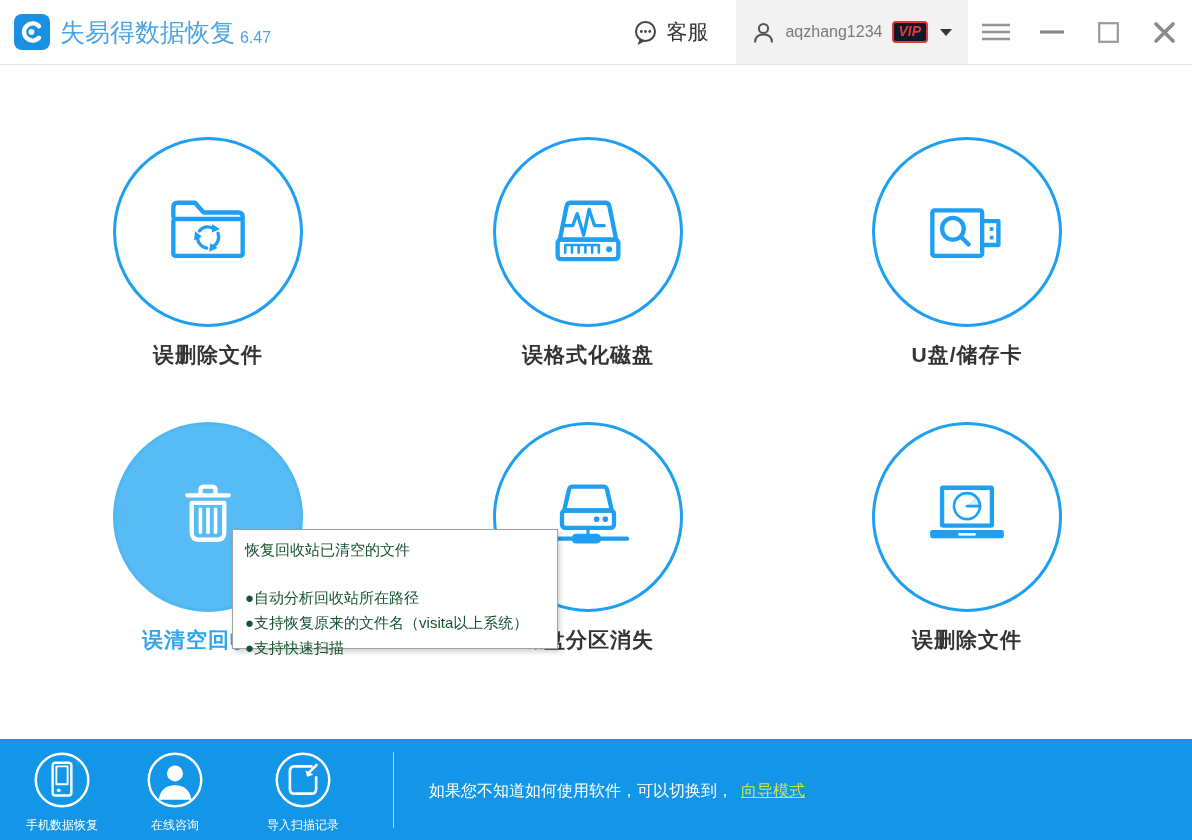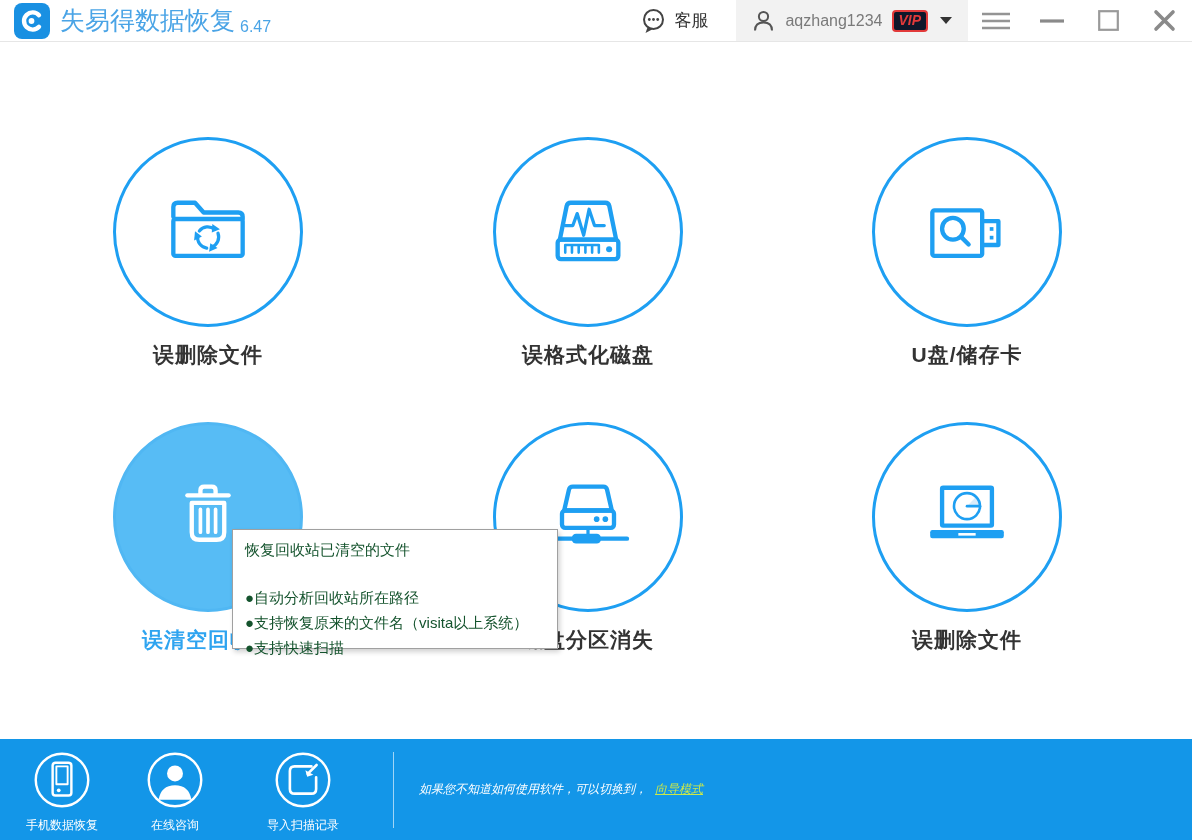--- a/index.html
+++ b/index.html
@@ -3,30 +3,30 @@
 <meta charset="utf-8">
 <style>
   html,body{margin:0;padding:0;}
   body{
     width:1192px;height:840px;position:relative;overflow:hidden;
     background:#fff;font-family:"Liberation Sans",sans-serif;
     -webkit-font-smoothing:antialiased;
   }
   
   .titlebar{
-    position:absolute;top:0;left:0;width:100%;height:42px;
+    position:absolute;top:0;left:0;width:100%;height:65px;
     display:flex;align-items:center;box-sizing:border-box;
     padding-left:14px;background:#fff;border-bottom:1px solid #e6e6e6;
   }
   .logo{width:36px;height:36px;flex:0 0 auto;}
   .app-title{margin-left:10px;font-size:25px;color:#4aa4e6;white-space:nowrap;}
   .app-version{font-size:16px;color:#4aa4e6;margin-left:5px;position:relative;top:6px;}
   .tb-right{margin-left:auto;display:flex;align-items:center;height:100%;}
   .service{display:flex;align-items:center;gap:7px;margin-right:28px;cursor:pointer;}
-  .service-label{font-size:17px;color:#333;}
+  .service-label{font-size:21px;color:#333;}
   .user-panel{
     height:100%;background:#f2f2f2;display:flex;align-items:center;
     padding:0 16px;gap:10px;cursor:pointer;
   }
   .username{font-size:16px;color:#7a7a7a;}
   .vip-badge{
     font-size:14px;font-weight:bold;font-style:italic;color:#e23a3a;
     border:2px solid #e23a3a;border-radius:4px;padding:0 5px 1px 4px;
     line-height:17px;background:#0f172a;
   }
@@ -53,21 +53,21 @@
   }
   .tooltip-title{line-height:21px;}
   .tooltip-list{margin-top:25px;}
   .tooltip-list div{line-height:25px;}
   
   .footer{position:absolute;left:0;top:739px;width:100%;height:101px;background:#1396e8;}
   .f-item{position:absolute;top:11px;width:130px;display:flex;flex-direction:column;
     align-items:center;color:#fff;cursor:pointer;}
   .f-label{margin-top:7px;font-size:12px;white-space:nowrap;}
   .f-divider{position:absolute;left:393px;top:13px;width:1px;height:76px;background:rgba(255,255,255,.6);}
-  .f-help{position:absolute;left:419px;top:42px;font-size:12px;color:#fff;white-space:nowrap;font-style:italic;}
+  .f-help{position:absolute;left:429px;top:42px;font-size:16px;color:#fff;white-space:nowrap;}
   .f-help a{color:#c9e74b;text-decoration:underline;margin-left:8px;cursor:pointer;}
 </style>
 </head>
 <body>
 
 <div class="titlebar">
   <svg class="logo" viewBox="0 0 36 36">
     <rect x="0" y="0" width="36" height="36" rx="8" fill="#1990e2"></rect>
     <path d="M25,12.2 A8.6,8.6 0 1 0 25,23.8" fill="none" stroke="#fff" stroke-width="4.4" stroke-linecap="round"></path>
     <circle cx="17.5" cy="18" r="2.9" fill="#fff"></circle>

